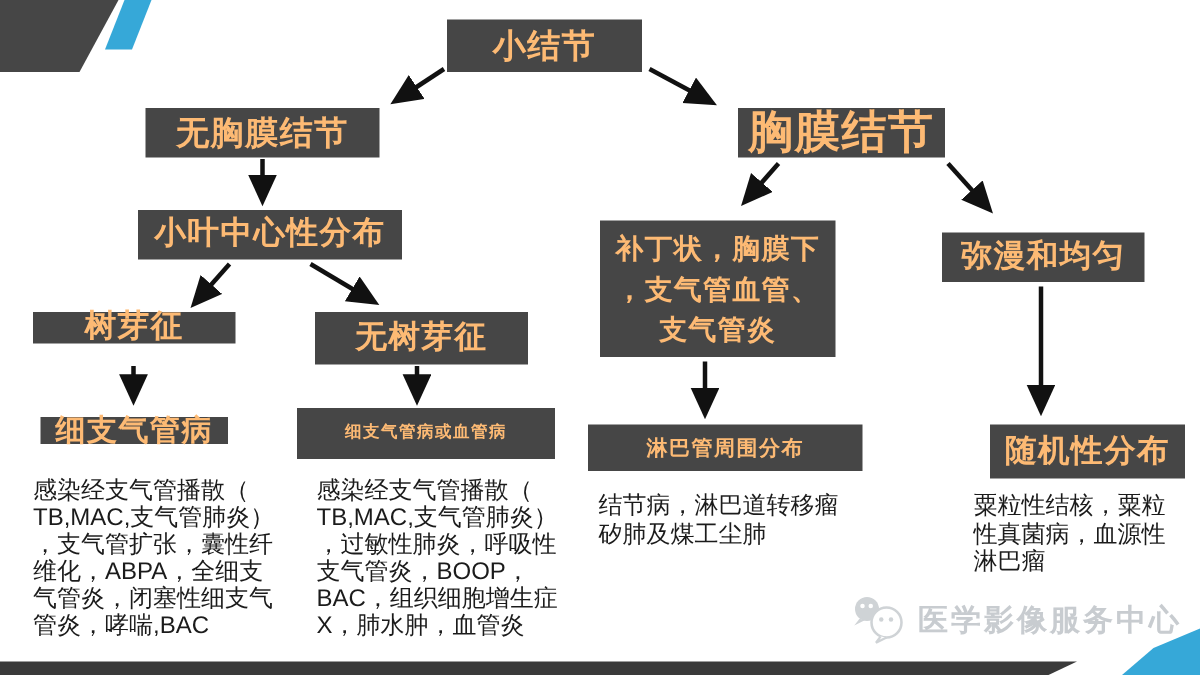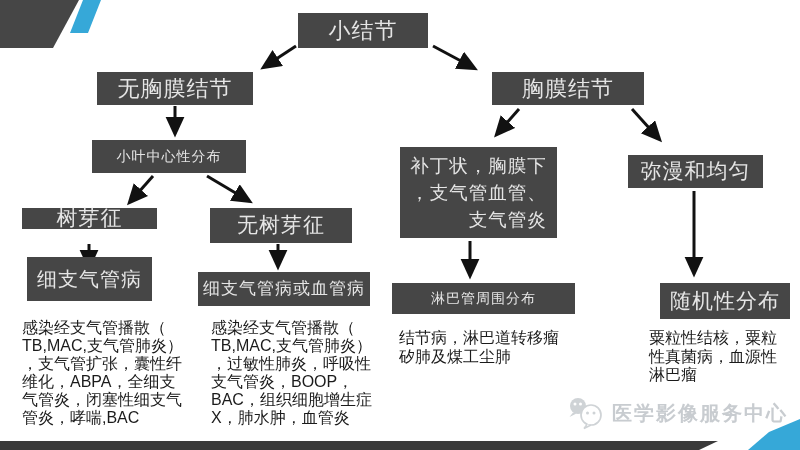--- a/index.html
+++ b/index.html
@@ -1,23 +1,23 @@
 <!DOCTYPE html>
 <html><head>
 <meta charset="utf-8">
 <style>
   html,body{margin:0;padding:0;background:#888;}
   .slide{
     position:relative;width:800px;height:450px;background:#ffffff;
     overflow:hidden;font-family:"Liberation Sans","DejaVu Sans",sans-serif;
   }
   .node{
-    position:absolute;background:#464646;color:#e5e5e5;
+    position:absolute;background:#464646;color:#fdba74;
     display:flex;align-items:center;justify-content:center;
-    font-weight:normal;text-align:right;line-height:1.25;
+    font-weight:bold;text-align:center;line-height:1.25;
     letter-spacing:1px;
   }
   .causes{
     position:absolute;color:#1b1b1b;font-size:16px;line-height:18px;
     white-space:pre-line;letter-spacing:0px;
   }
   .multiline{white-space:pre-line;}
   svg.overlay{position:absolute;left:0;top:0;pointer-events:none;}
   .watermark{
     position:absolute;left:566px;top:396px;display:flex;align-items:center;
@@ -54,37 +54,37 @@
       <line x1="632" y1="109" x2="659" y2="139" marker-end="url(#ah)"></line>
       <line x1="470" y1="241" x2="470" y2="275" marker-end="url(#ah)"></line>
       <line x1="694" y1="191" x2="694" y2="273" marker-end="url(#ah)"></line>
     </g>
   </svg>
 
   <div class="node" style="left:298px;top:13px;width:130px;height:35px;font-size:22px;">小结节</div>
 
   <div class="node" style="left:97px;top:72px;width:156px;height:33px;font-size:22px;">无胸膜结节</div>
 
-  <div class="node" style="left:492px;top:72px;width:152px;height:33px;font-size:22px;">胸膜结节</div>
+  <div class="node" style="left:492px;top:72px;width:138px;height:33px;font-size:30px;">胸膜结节</div>
 
-  <div class="node" style="left:92px;top:140px;width:154px;height:33px;font-size:14px;">小叶中心性分布</div>
+  <div class="node" style="left:92px;top:140px;width:176px;height:33px;font-size:21px;">小叶中心性分布</div>
 
   <div class="node multiline" style="left:400px;top:147px;width:157px;height:91px;font-size:18.5px;line-height:27px;">补丁状，胸膜下
 ，支气管血管、
 支气管炎</div>
 
   <div class="node" style="left:628px;top:155px;width:135px;height:33px;font-size:21px;">弥漫和均匀</div>
 
   <div class="node" style="left:22px;top:208px;width:135px;height:21px;font-size:21px;">树芽征</div>
 
   <div class="node" style="left:210px;top:208px;width:142px;height:35px;font-size:21px;">无树芽征</div>
 
-  <div class="node" style="left:27px;top:257px;width:125px;height:44px;font-size:20px;">细支气管病</div>
+  <div class="node" style="left:27px;top:278px;width:125px;height:18px;font-size:20px;">细支气管病</div>
 
-  <div class="node" style="left:198px;top:272px;width:172px;height:34px;font-size:17px;">细支气管病或血管病</div>
+  <div class="node" style="left:198px;top:272px;width:172px;height:34px;font-size:11px;">细支气管病或血管病</div>
 
   <div class="node" style="left:392px;top:283px;width:183px;height:31px;font-size:14px;">淋巴管周围分布</div>
 
   <div class="node" style="left:628px;top:283px;width:130px;height:36px;font-size:21px;margin-left:32px;">随机性分布</div>
 
   <div class="causes" style="left:22px;top:319px;width:178px;">感染经支气管播散（
 TB,MAC,支气管肺炎）
 ，支气管扩张，囊性纤
 维化，ABPA，全细支
 气管炎，闭塞性细支气

